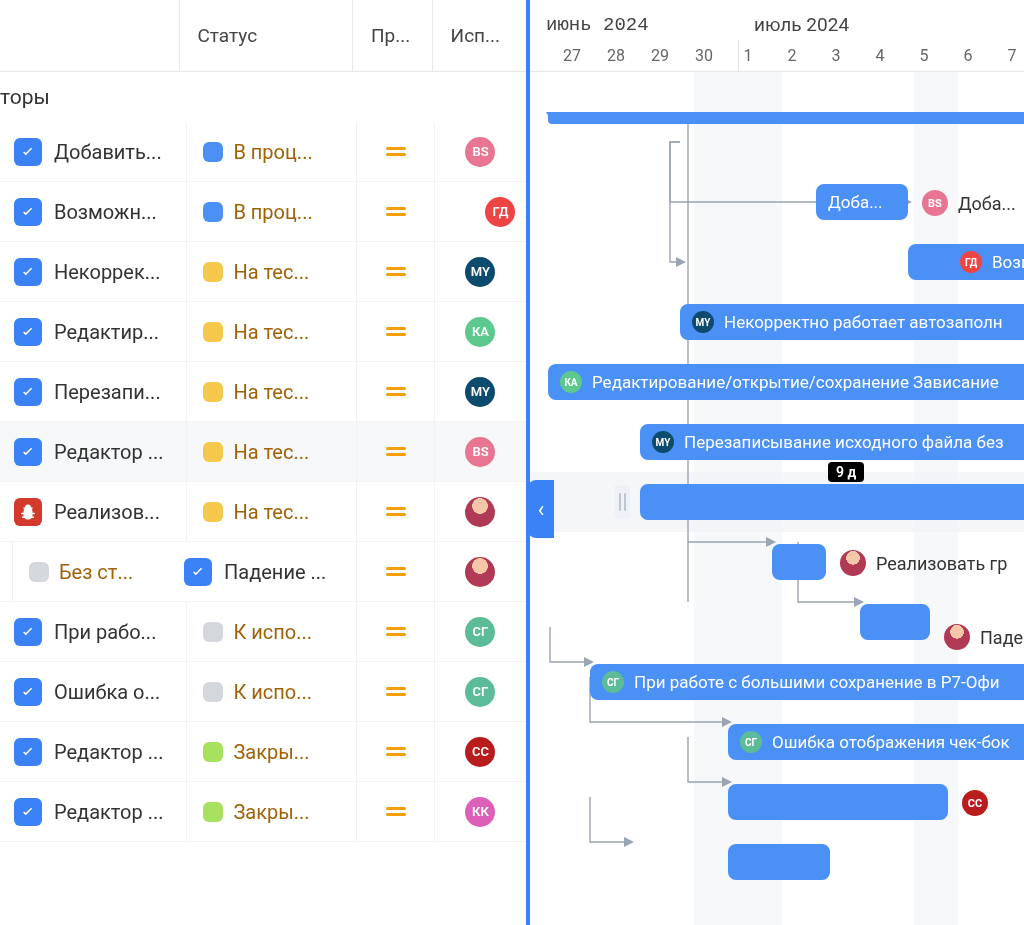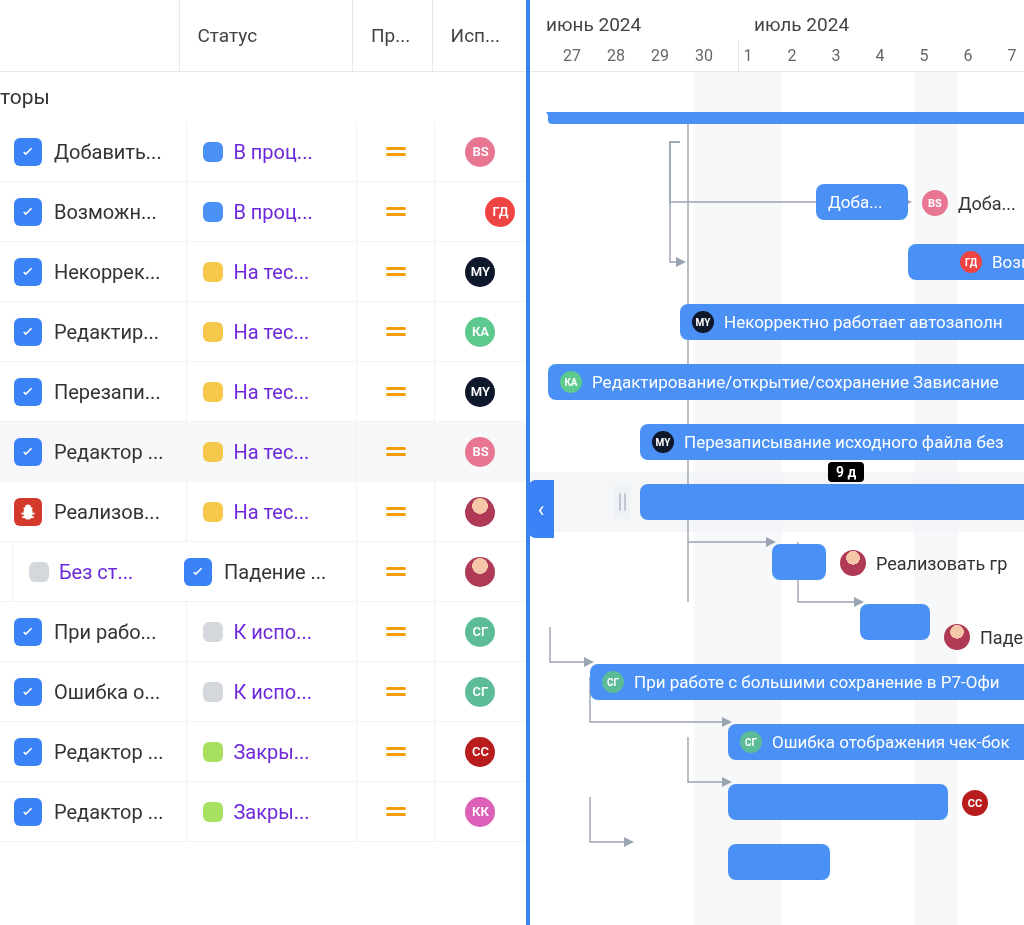--- a/index.html
+++ b/index.html
@@ -97,42 +97,42 @@
 
   .status-dot {
     width:20px; height:20px;
     border-radius:6px;
     flex-shrink:0;
   }
   .status-blue   { background:#4a90f5; }
   .status-yellow { background:#f5c84c; }
   .status-grey   { background:#d4d7dc; }
   .status-green  { background:#a8e05f; }
-  .status-text { font-size:20px; color:#6d28d9; white-space:nowrap; overflow:hidden; text-overflow:ellipsis; }
+  .status-text { font-size:20px; color:#a16207; white-space:nowrap; overflow:hidden; text-overflow:ellipsis; }
 
   .priority-icon {
     width:20px; height:12px;
     display:flex; flex-direction:column; gap:3px;
     justify-content:center;
   }
   .priority-icon span{
     height:3px; background:#f59e0b; border-radius:2px;
   }
 
   .avatar {
     width:30px; height:30px;
     border-radius:50%;
     display:flex; align-items:center; justify-content:center;
     font-size:13px; font-weight:600;
     color:#fff;
     text-transform:uppercase;
   }
   .av-pink   { background:#e87693; }
   .av-orange { background:#ef4444;margin-left:40px; }
-  .av-violet { background:#0f172a; }
+  .av-violet { background:#0c4a6e; }
   .av-green  { background:#5ec98e; }
   .av-teal   { background:#5cbc98; }
   .av-purple { background:#b91c1c; }
   .av-mag    { background:#dc5fb8; }
   .av-photo  {
     background: radial-gradient(circle at 50% 30%, #f5c7a8 0 30%, transparent 31%),
                 linear-gradient(#b03a56, #b03a56);
   }
 
   
@@ -161,21 +161,21 @@
     width: 700px;
     height:925px;
   }
   .month-header {
     height:40px;
     display:flex;
     font-size:19px;
     color:#444;
   }
   .month-header > div { display:flex; align-items:flex-end; padding-bottom:4px; white-space:nowrap; }
-  .month-june { width:210px; padding-left:16px; position:relative;}
+  .month-june { width:210px; padding-left:16px; position:relative;font-family:Liberation Mono, monospace;}
   .month-july { flex:1; padding-left:14px;}
 
   .days-header {
     height:32px;
     display:flex;
     border-bottom:1px solid #e6e8eb;
     font-size:16px;
     color:#666;
   }
   .day {

